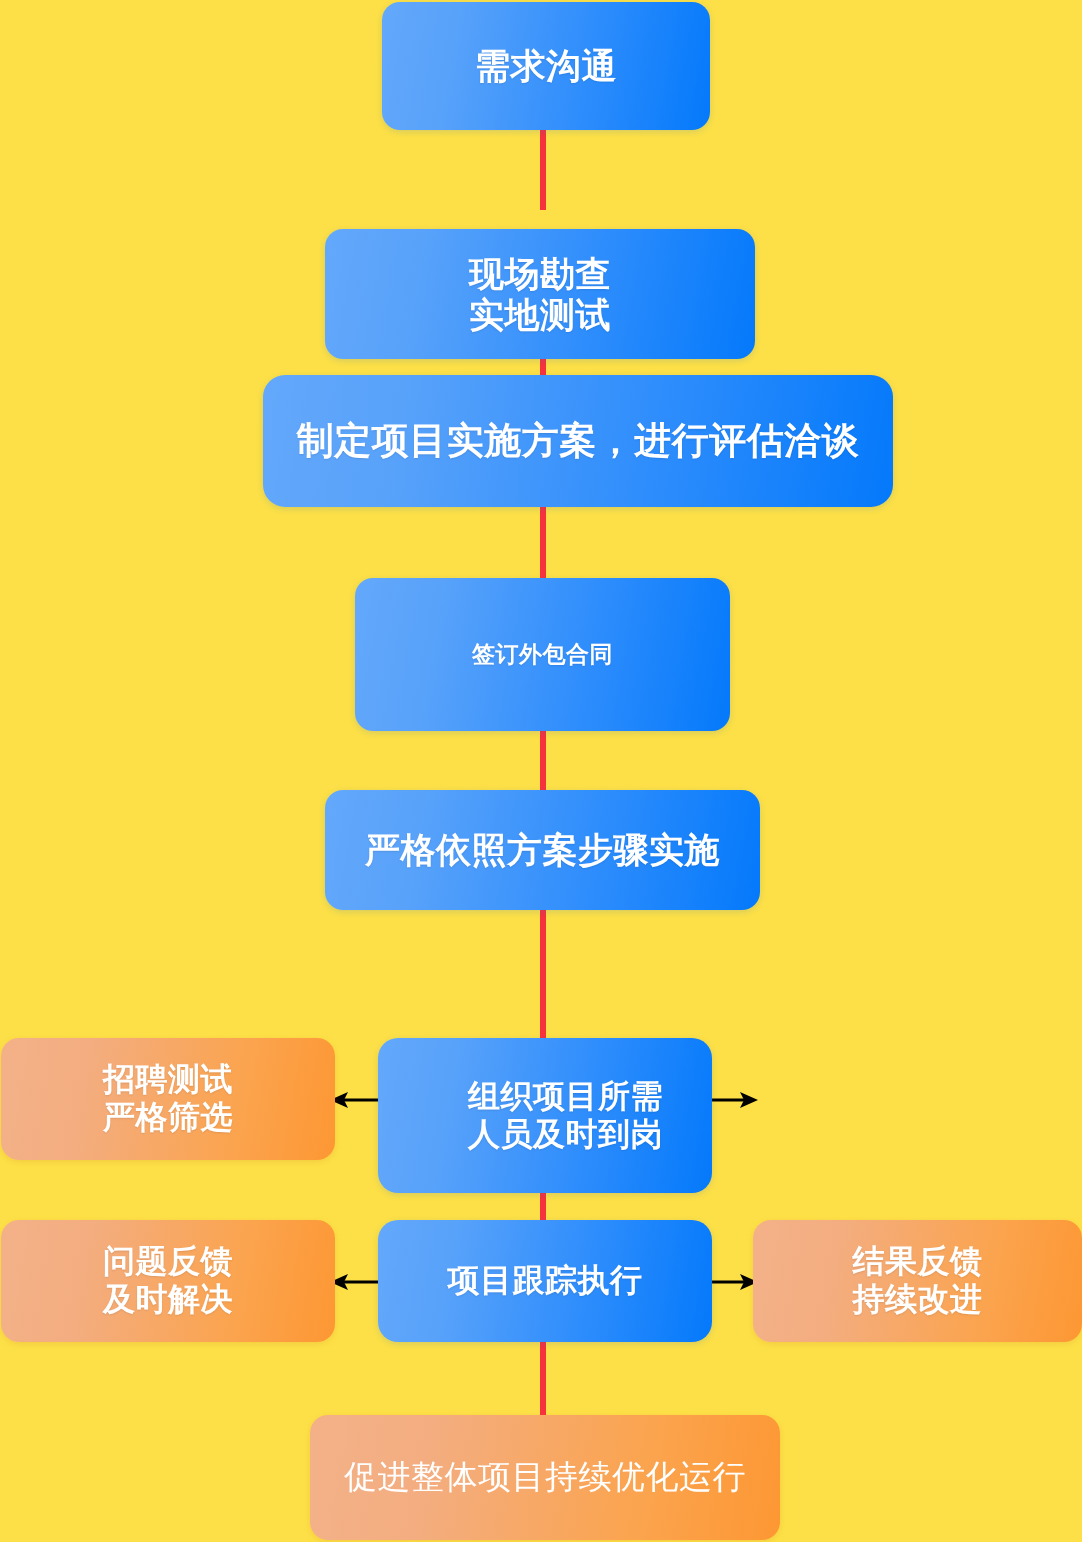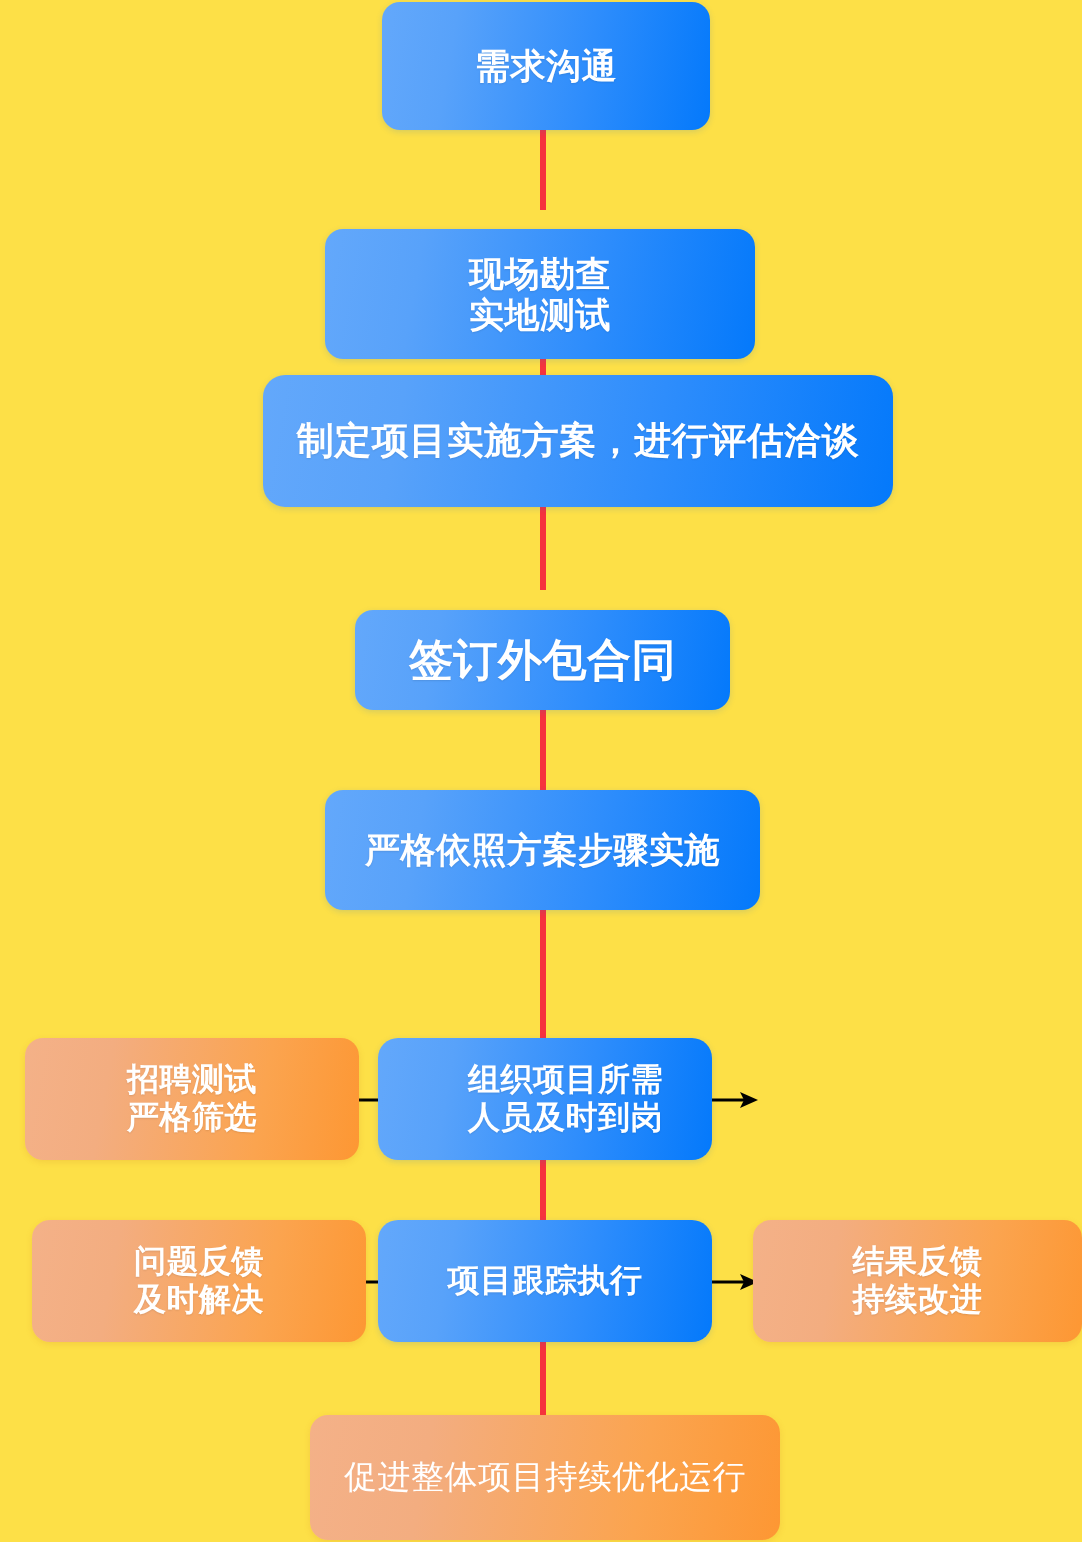--- a/index.html
+++ b/index.html
@@ -54,28 +54,28 @@
   }
   .node.light .txt {
     font-weight: normal;
     text-shadow: none;
   }
 
   
   #n1 { left: 382px; top: 2px;    width: 328px; height: 128px; font-size: 35px; }
   #n2 { left: 325px; top: 197px;  width: 430px; height: 130px; font-size: 35px; margin-top: 32px; }
   #n3 { left: 235px; top: 375px;  width: 630px; height: 132px; font-size: 37px; border-radius: 22px; margin-left: 28px; }
-  #n4 { left: 355px; top: 610px;  width: 375px; height: 100px; font-size: 44px; }
+  #n4 { left: 355px; top: 578px;  width: 375px; height: 153px; font-size: 23px; }
   #n5 { left: 325px; top: 790px;  width: 435px; height: 120px; font-size: 35px; }
 
-  #n6a { left: 1px;   top: 1038px; width: 334px; height: 122px; font-size: 32px; margin-left: 24px; }
-  #n6b { left: 378px; top: 1038px; width: 334px; height: 122px; font-size: 32px; border-radius: 20px; padding-left: 41px; }
+  #n6a { left: 1px;   top: 1038px; width: 334px; height: 122px; font-size: 32px; }
+  #n6b { left: 378px; top: 1038px; width: 334px; height: 155px; font-size: 32px; border-radius: 20px; padding-left: 41px; }
   #n6c { left: 753px; top: 1038px; width: 329px; height: 122px; font-size: 32px; }
 
-  #n7a { left: 1px;   top: 1220px; width: 334px; height: 122px; font-size: 32px; margin-left: 31px; }
+  #n7a { left: 1px;   top: 1220px; width: 334px; height: 122px; font-size: 32px; }
   #n7b { left: 378px; top: 1220px; width: 334px; height: 122px; font-size: 32px; border-radius: 20px; }
   #n7c { left: 753px; top: 1220px; width: 329px; height: 122px; font-size: 32px; }
 
   #n8 { left: 310px; top: 1415px; width: 470px; height: 125px; font-size: 33px; }
 
   
   .arrow {
     position: absolute;
     z-index: 2;
   }

